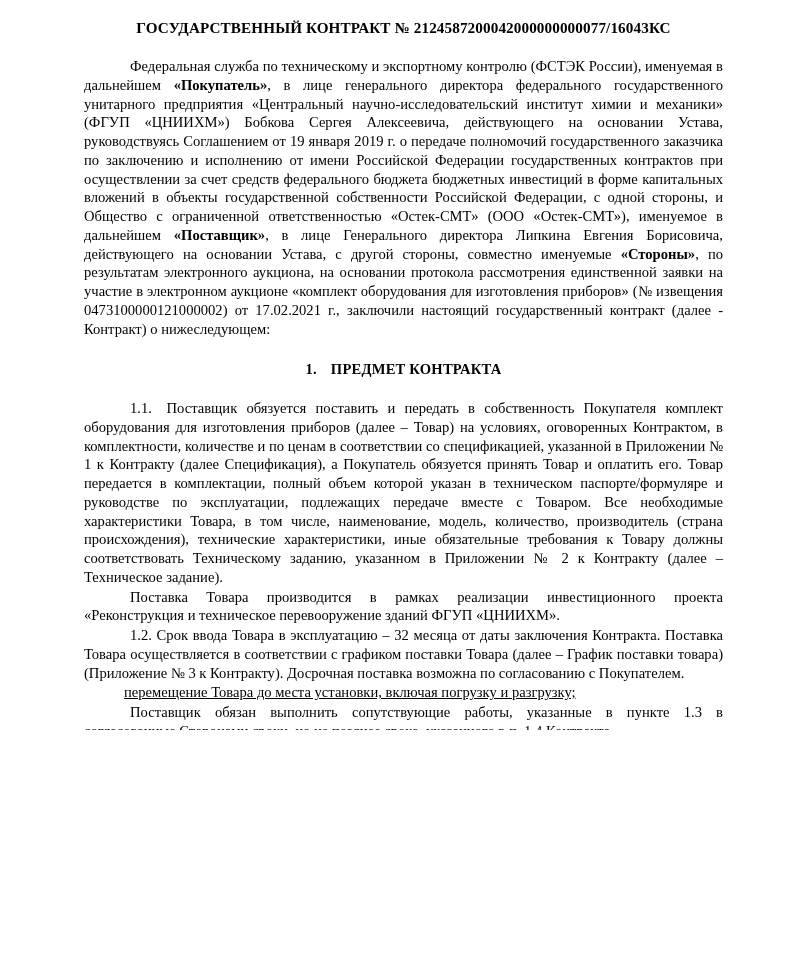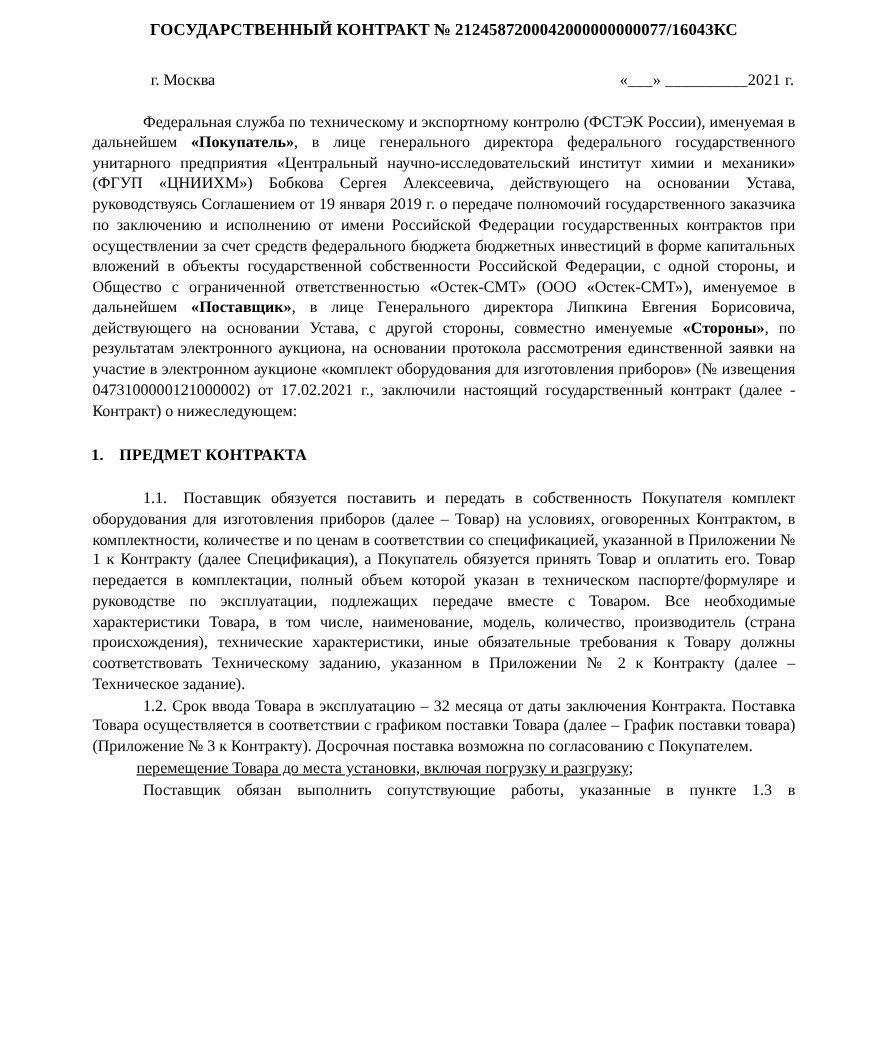--- a/index.html
+++ b/index.html
@@ -65,52 +65,50 @@
     text-indent: 46px;
   }
   p.para.indent-small {
     text-indent: 40px;
     text-decoration: underline;
   }
   p.para.last-line-left {
     text-align-last: left;
   }
   .section-heading {
+    text-align: center;
     font-weight: bold;
     font-size: 14.6px;
     margin: 22px 0 20px 0;
     letter-spacing: 0.2px;
   }
   .section-heading .num {
     margin-right: 14px;
   }
   b, strong { font-weight: bold; }
 </style>
 </head>
 <body>
 
 <div class="page">
 
   <h1 class="doc-title">ГОСУДАРСТВЕННЫЙ КОНТРАКТ № 2124587200042000000000077/16043КС</h1>
 
-  <div class="place-date-row">
-    <span class="place">г. Москва</span>
-    <span class="date-blank">«___» __________2021 г.</span>
-  </div>
 
   <div class="body-block">
 
     <p class="para indent" id="preamble-para"><span>Федеральная служба по техническому и экспортному контролю (ФСТЭК России), именуемая в дальнейшем </span><b>«Покупатель»</b><span>, в лице генерального директора федерального государственного унитарного предприятия «Центральный научно-исследовательский институт химии и механики» (ФГУП «ЦНИИХМ») Бобкова Сергея Алексеевича, действующего на основании Устава, руководствуясь Соглашением от 19 января 2019 г. о передаче полномочий государственного заказчика по заключению и исполнению от имени Российской Федерации государственных контрактов при осуществлении за счет средств федерального бюджета бюджетных инвестиций в форме капитальных вложений в объекты государственной собственности Российской Федерации, с одной стороны, и Общество с ограниченной ответственностью «Остек-СМТ» (ООО «Остек-СМТ»), именуемое в дальнейшем </span><b>«Поставщик»</b><span>, в лице Генерального директора Липкина Евгения Борисовича, действующего на основании Устава, с другой стороны, совместно именуемые </span><b>«Стороны»</b><span>, по результатам электронного аукциона, на основании протокола рассмотрения единственной заявки на участие в электронном аукционе «комплект оборудования для изготовления приборов» (№ извещения 0473100000121000002) от 17.02.2021 г., заключили настоящий государственный контракт (далее - Контракт) о нижеследующем:</span></p>
 
     <h2 class="section-heading">
       <span class="num">1.</span><span>ПРЕДМЕТ КОНТРАКТА</span>
     </h2>
 
     <p class="para indent">1.1. Поставщик обязуется поставить и передать в собственность Покупателя комплект оборудования для изготовления приборов (далее – Товар) на условиях, оговоренных Контрактом, в комплектности, количестве и по ценам в соответствии со спецификацией, указанной в Приложении № 1 к Контракту (далее Спецификация), а Покупатель обязуется принять Товар и оплатить его. Товар передается в комплектации, полный объем которой указан в техническом паспорте/формуляре и руководстве по эксплуатации, подлежащих передаче вместе с Товаром. Все необходимые характеристики Товара, в том числе, наименование, модель, количество, производитель (страна происхождения), технические характеристики, иные обязательные требования к Товару должны соответствовать Техническому заданию, указанном в Приложении № 2 к Контракту (далее – Техническое задание).</p>
 
+    <p class="para indent last-line-left">Поставка Товара производится в рамках реализации инвестиционного проекта «Реконструкция и техническое перевооружение зданий ФГУП «ЦНИИХМ».</p>
 
     <p class="para indent">1.2. Срок ввода Товара в эксплуатацию – 32 месяца от даты заключения Контракта. Поставка Товара осуществляется в соответствии с графиком поставки Товара (далее – График поставки товара) (Приложение № 3 к Контракту). Досрочная поставка возможна по согласованию с Покупателем.</p>
 
 
 
     <p class="para indent-small last-line-left">перемещение Товара до места установки, включая погрузку и разгрузку;</p>
 
 
 
     <p class="para indent last-line-left">Поставщик обязан выполнить сопутствующие работы, указанные в пункте 1.3 в согласованные Сторонами сроки, но не позднее срока, указанного в п. 1.4 Контракта.</p>

